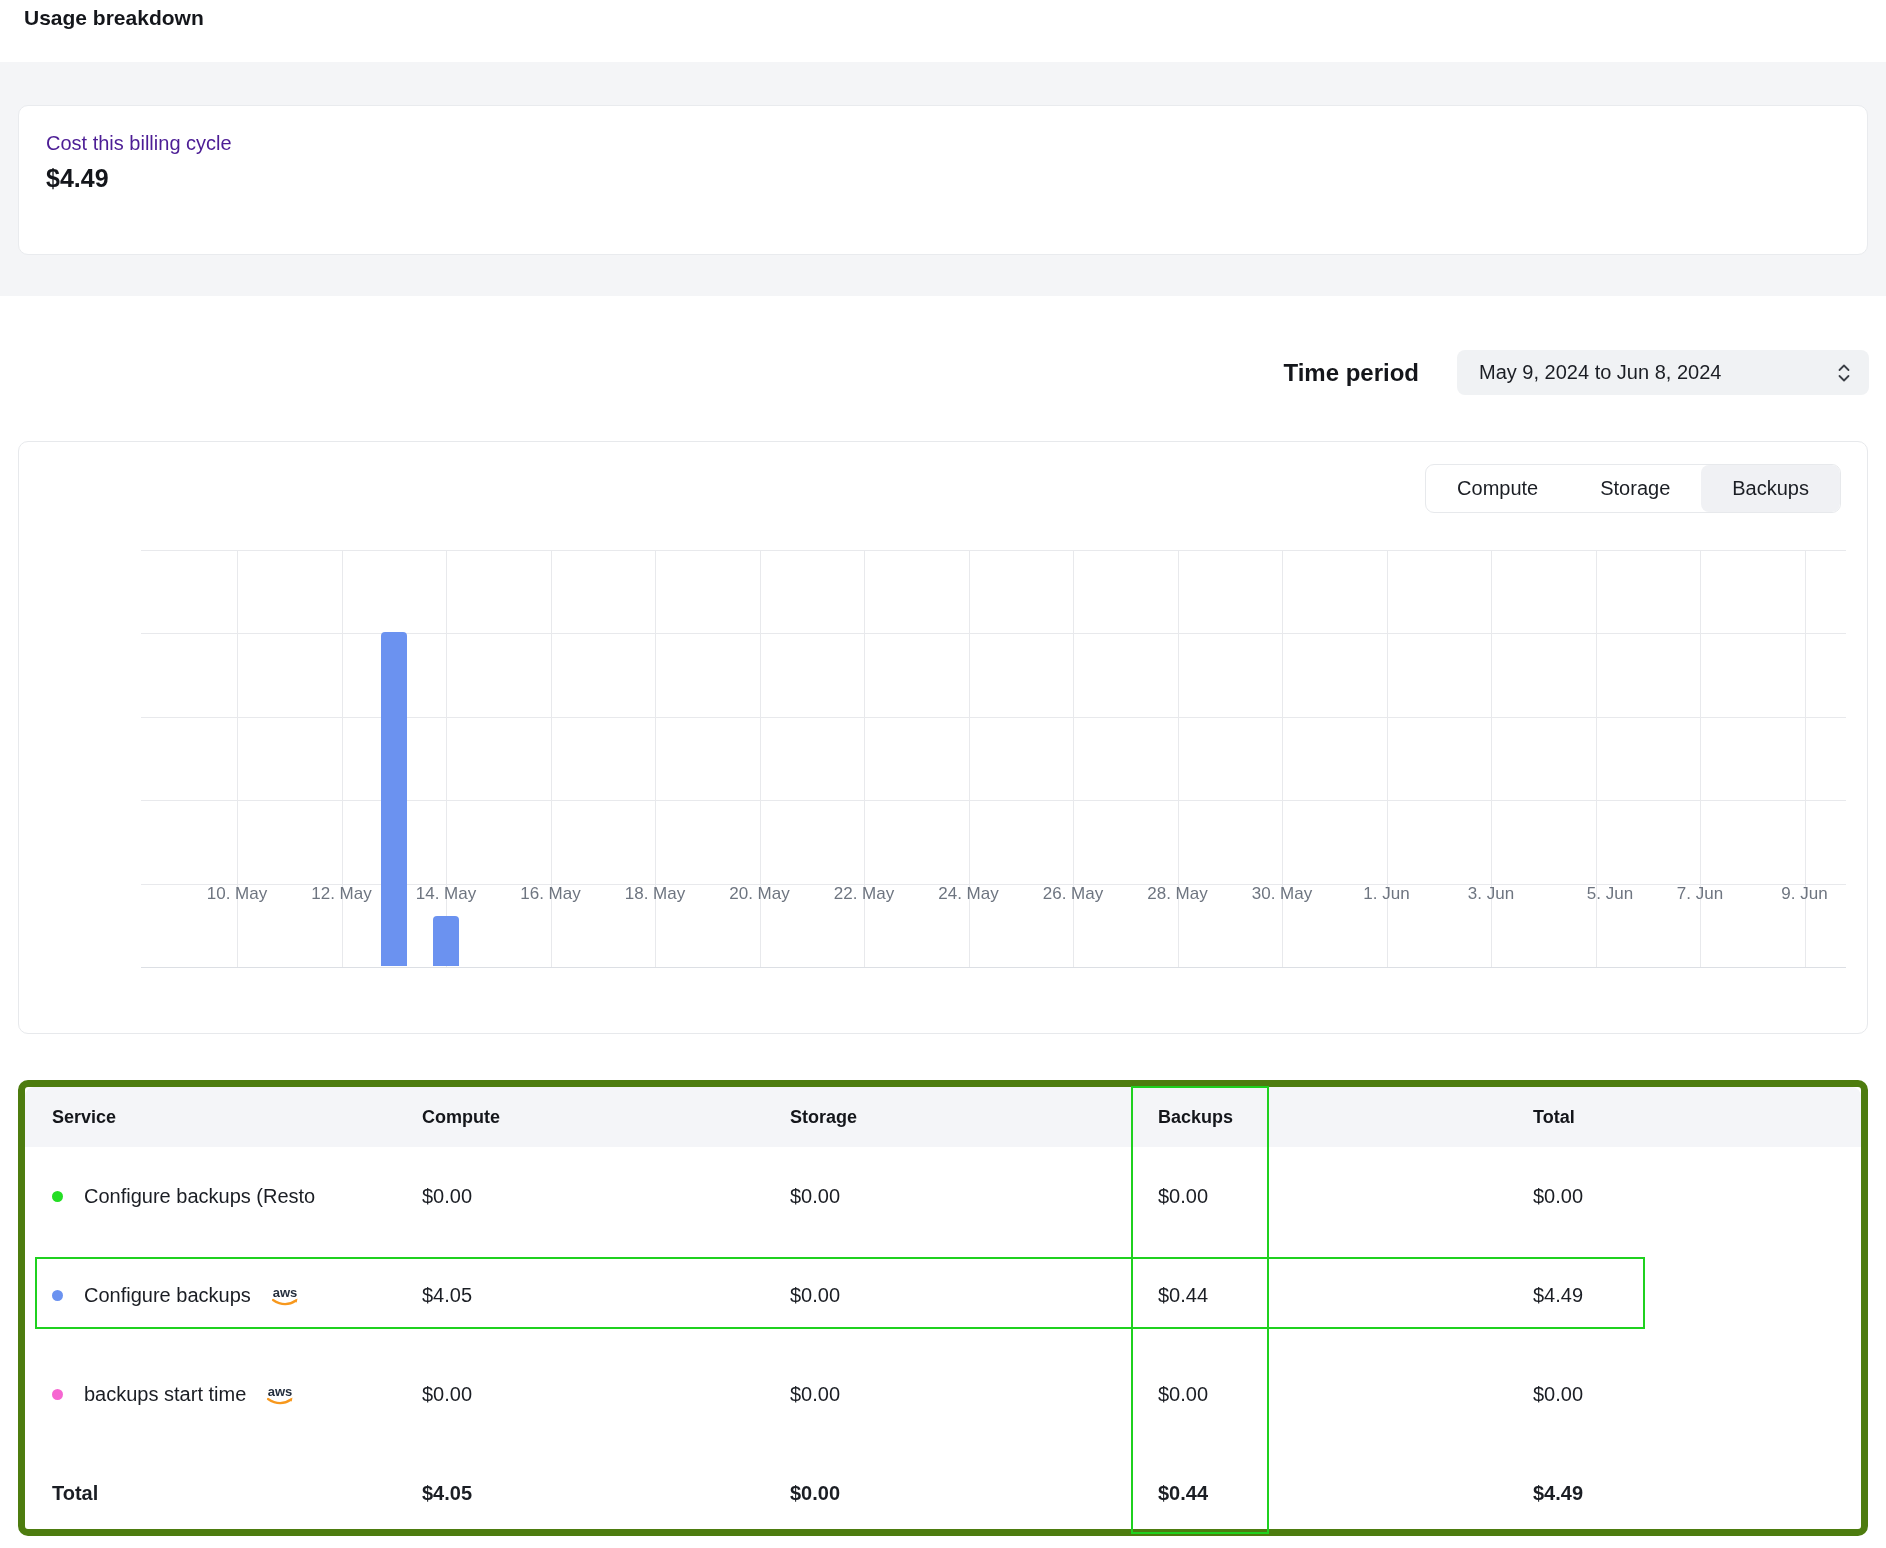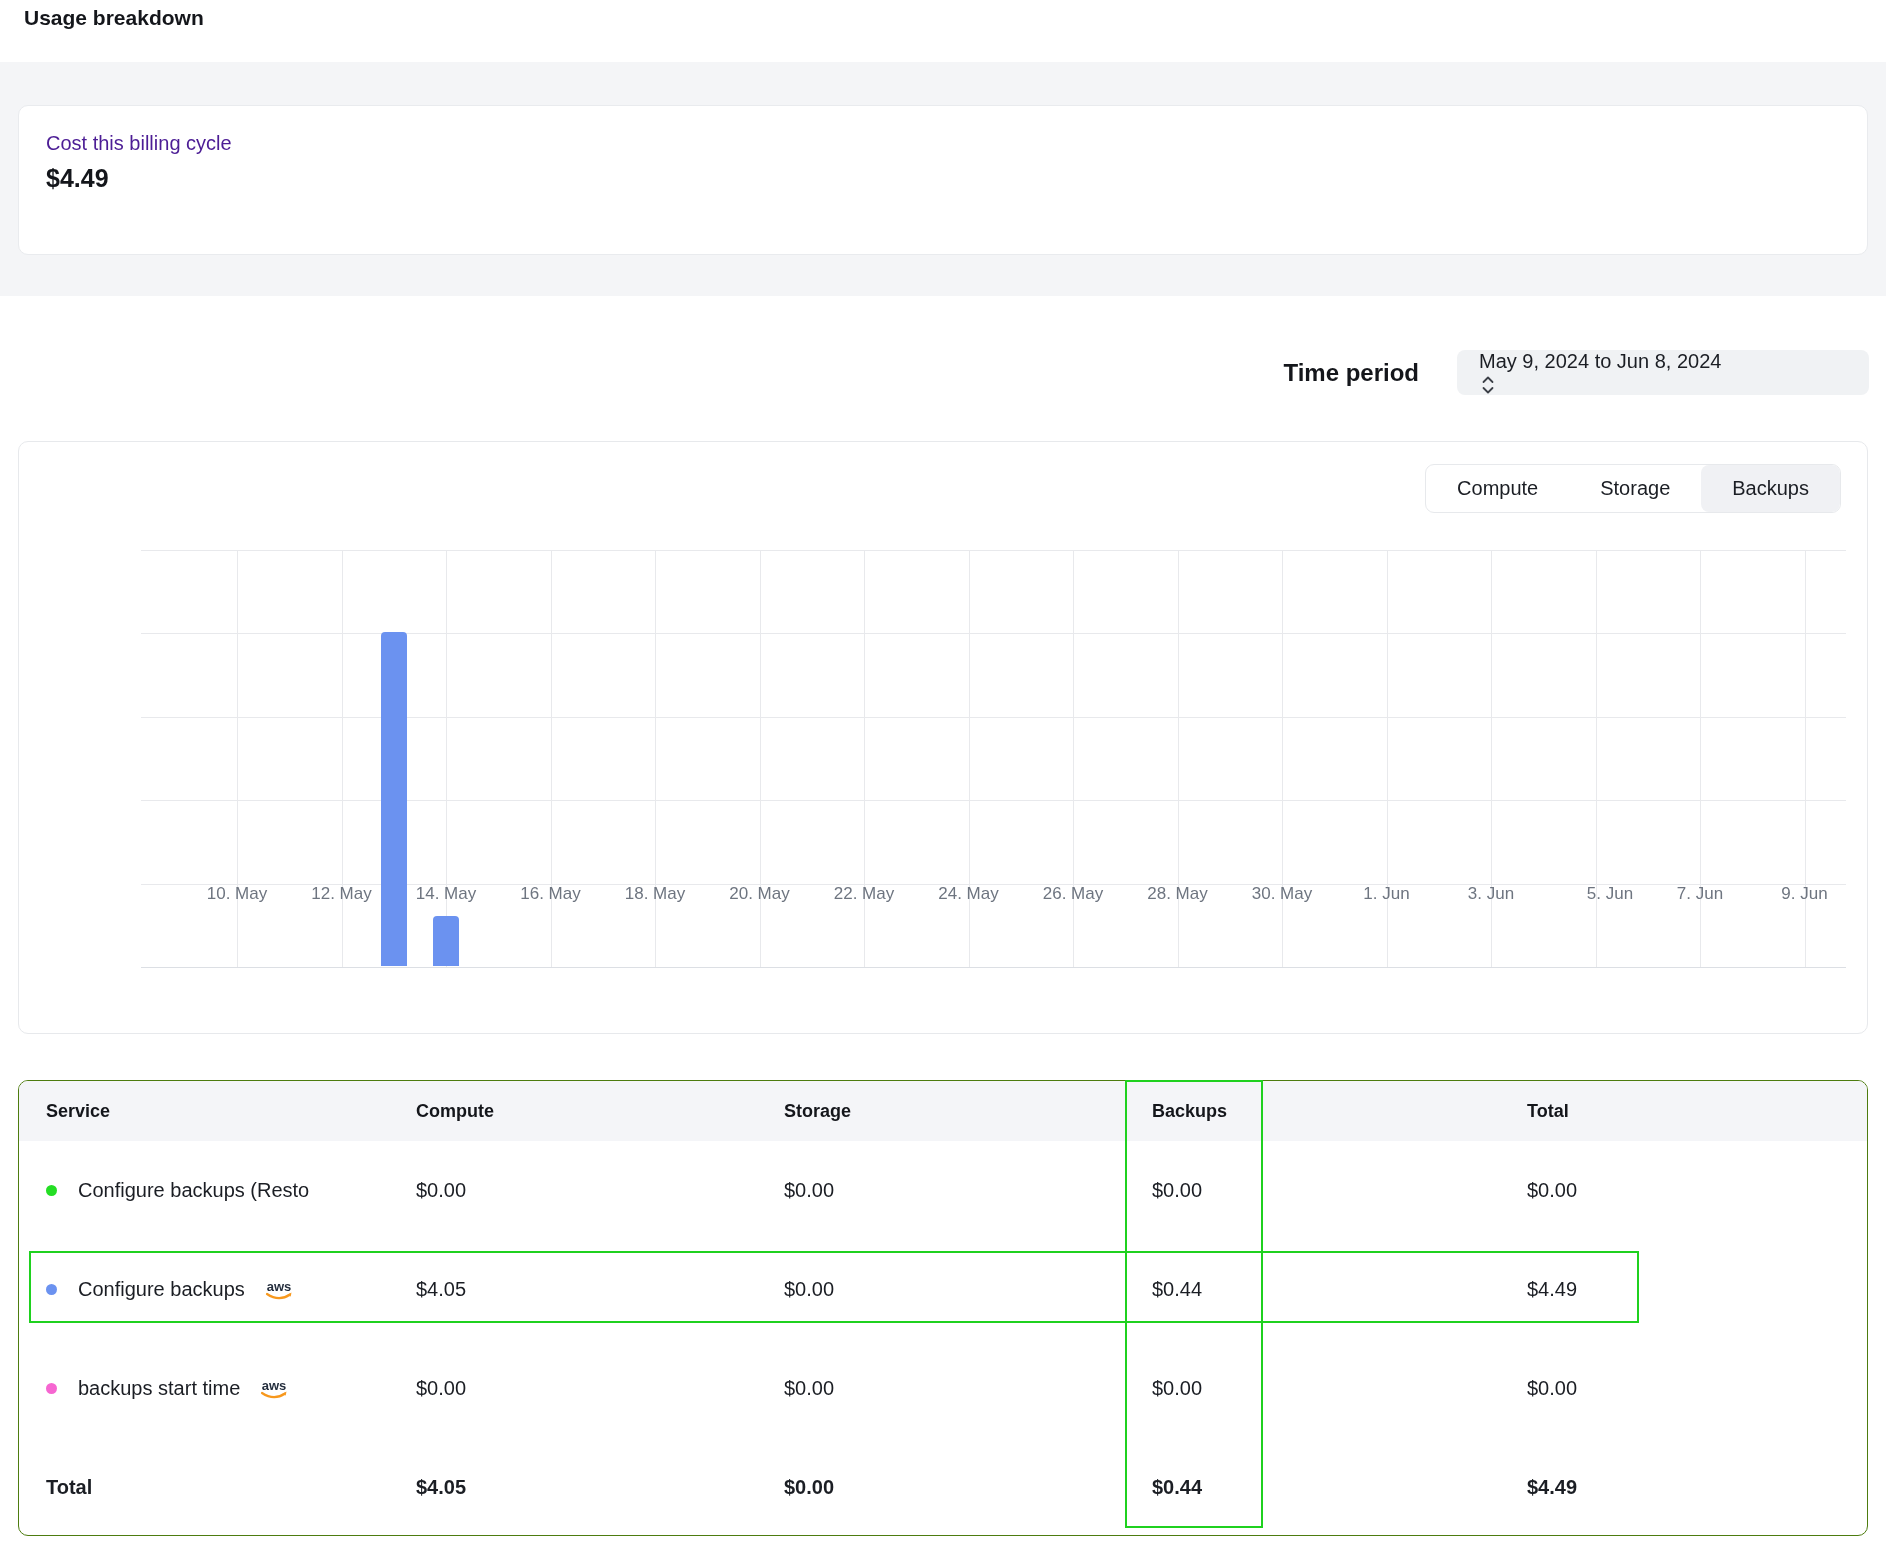--- a/index.html
+++ b/index.html
@@ -27,22 +27,22 @@
   .summary-value { font-size:25px; font-weight:700; color:#14161b; line-height:36px; margin-top:2px; }
 
   
   .period-row {
     position:absolute; left:0; top:350px; width:1869px; height:45px;
     display:flex; justify-content:flex-end; align-items:center; gap:38px;
   }
   .period-label { font-size:24px; font-weight:700; color:#14161b; }
   .period-select {
     width:412px; height:45px; background:#f0f2f4; border:none; border-radius:8px;
-    display:flex; justify-content:space-between;
-    padding:0 16px 0 22px; cursor:pointer;flex-direction:column;
+    display:flex; align-items:center; justify-content:space-between;
+    padding:0 16px 0 22px; cursor:pointer;
   }
   .period-select .value { font-size:20px; color:#1b1e24; }
   .chev { width:18px; height:20px; }
 
   
   .chart-card {
     position:absolute; left:18px; top:441px; width:1850px; height:593px;
     border:1px solid #e7e9ec; border-radius:10px; background:#fff;
   }
   .tabs {
@@ -73,21 +73,21 @@
     font-size:17px; color:#6e7580; white-space:nowrap;
   }
   .bar {
     position:absolute; bottom:1px; width:26px;
     border-radius:4px 4px 0 0; cursor:pointer;
   }
 
   
   .usage-table {
     position:absolute; left:18px; top:1080px; width:1850px; height:456px;
-    border:1px solid #4d7c0f; border-radius:10px; background:#fff;
+    border:7px solid #4d7c0f; border-radius:10px; background:#fff;
   }
   .t-row {
     display:grid; grid-template-columns:370px 368px 368px 375px auto;
     padding-left:27px; align-items:center;
   }
   .t-head { height:60px; background:#f4f5f8; border-radius:9px 9px 0 0; font-size:18px; font-weight:600; color:#14161b; }
   .t-body-row { height:99px; font-size:20px; color:#1b1e24; }
   .t-total { font-weight:700; }
   .service-cell { display:flex; align-items:center; gap:21px; overflow:hidden; white-space:nowrap; }
   .dot { width:11px; height:11px; border-radius:50%; flex:0 0 auto; }

